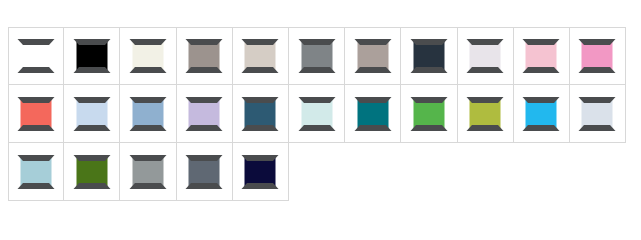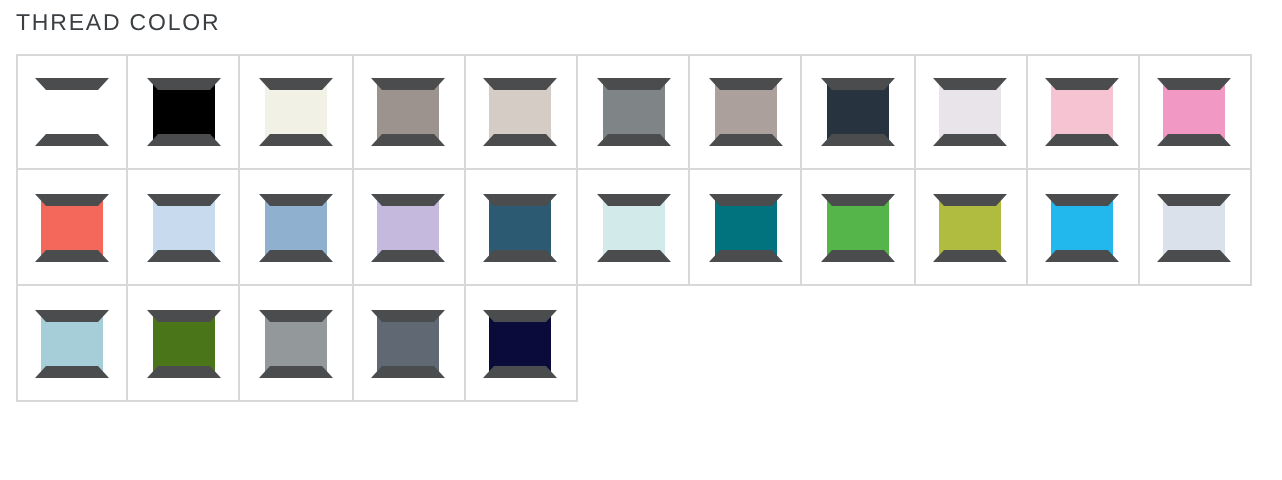--- a/index.html
+++ b/index.html
@@ -71,21 +71,20 @@
     display: block;
     width: 40px;
     height: 42px;
   }
 </style>
 </head>
 <body>
 
 <div id="app">
 
-  <div id="section-title">THREAD COLOR</div>
 
   <div id="swatch-grid" style="width: 618.2px;">
       <div class="swatch-cell col-first row-first">
         <span class="spool">
           <svg viewBox="0 0 40 42" xmlns="http://www.w3.org/2000/svg">
             <rect x="4.5" y="6.5" width="31" height="29" fill="#ffffff"></rect>
             <path d="M1.5 4.0 L38.5 4.0 L33.0 10.0 L7.0 10.0 Z" fill="#4a4c4e"></path>
             <path d="M7.0 32.0 L33.0 32.0 L38.5 38.0 L1.5 38.0 Z" fill="#4a4c4e"></path>
           </svg>
         </span>

